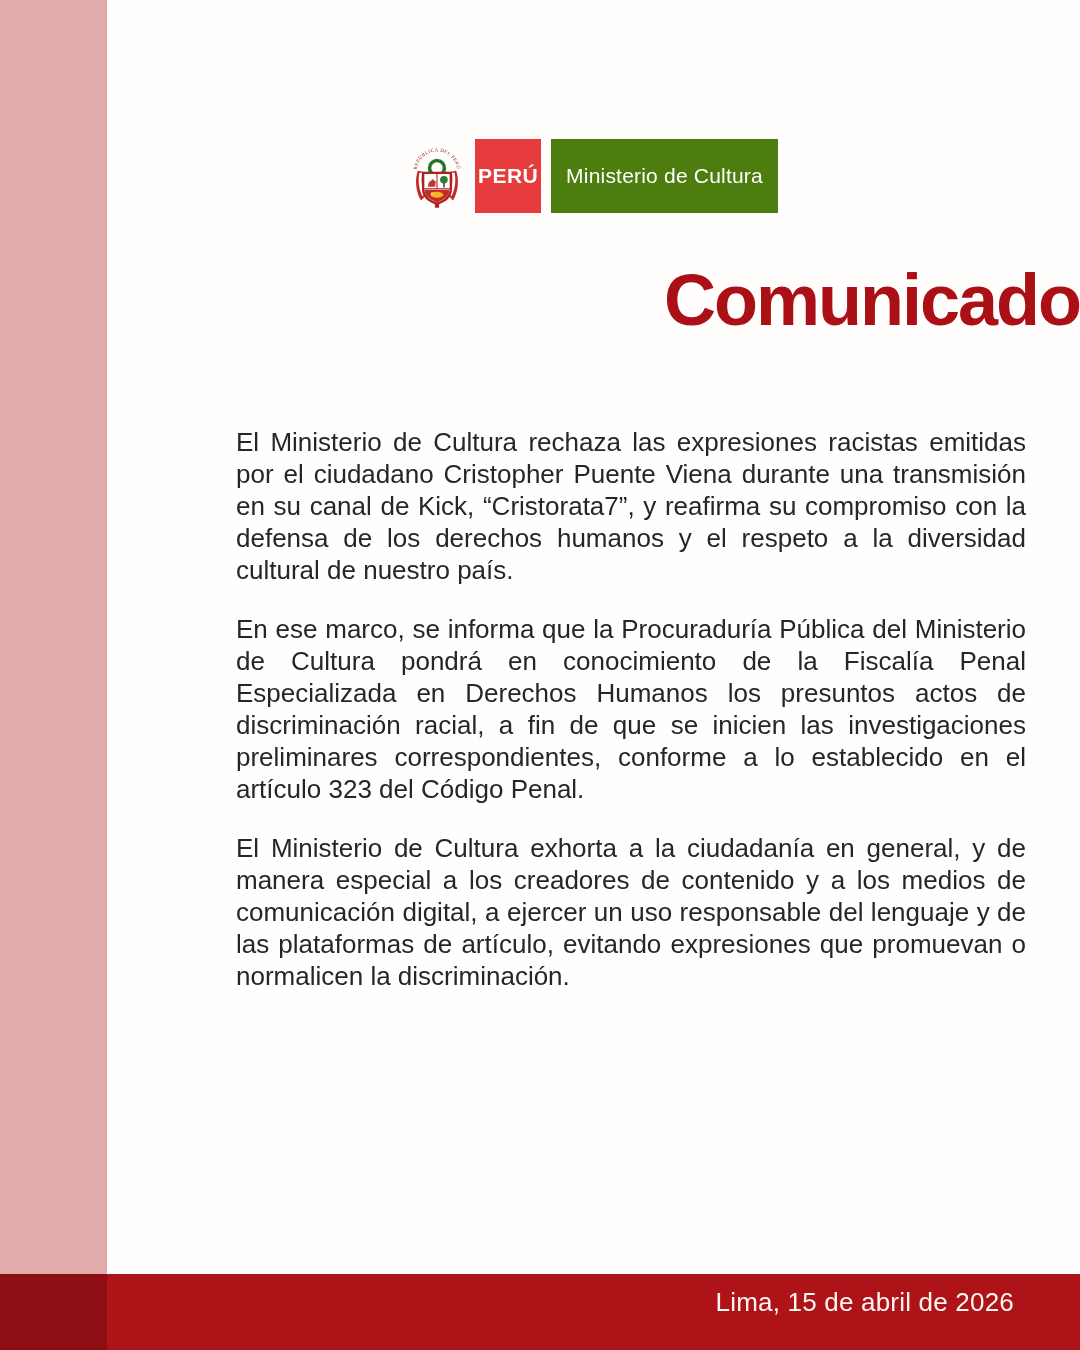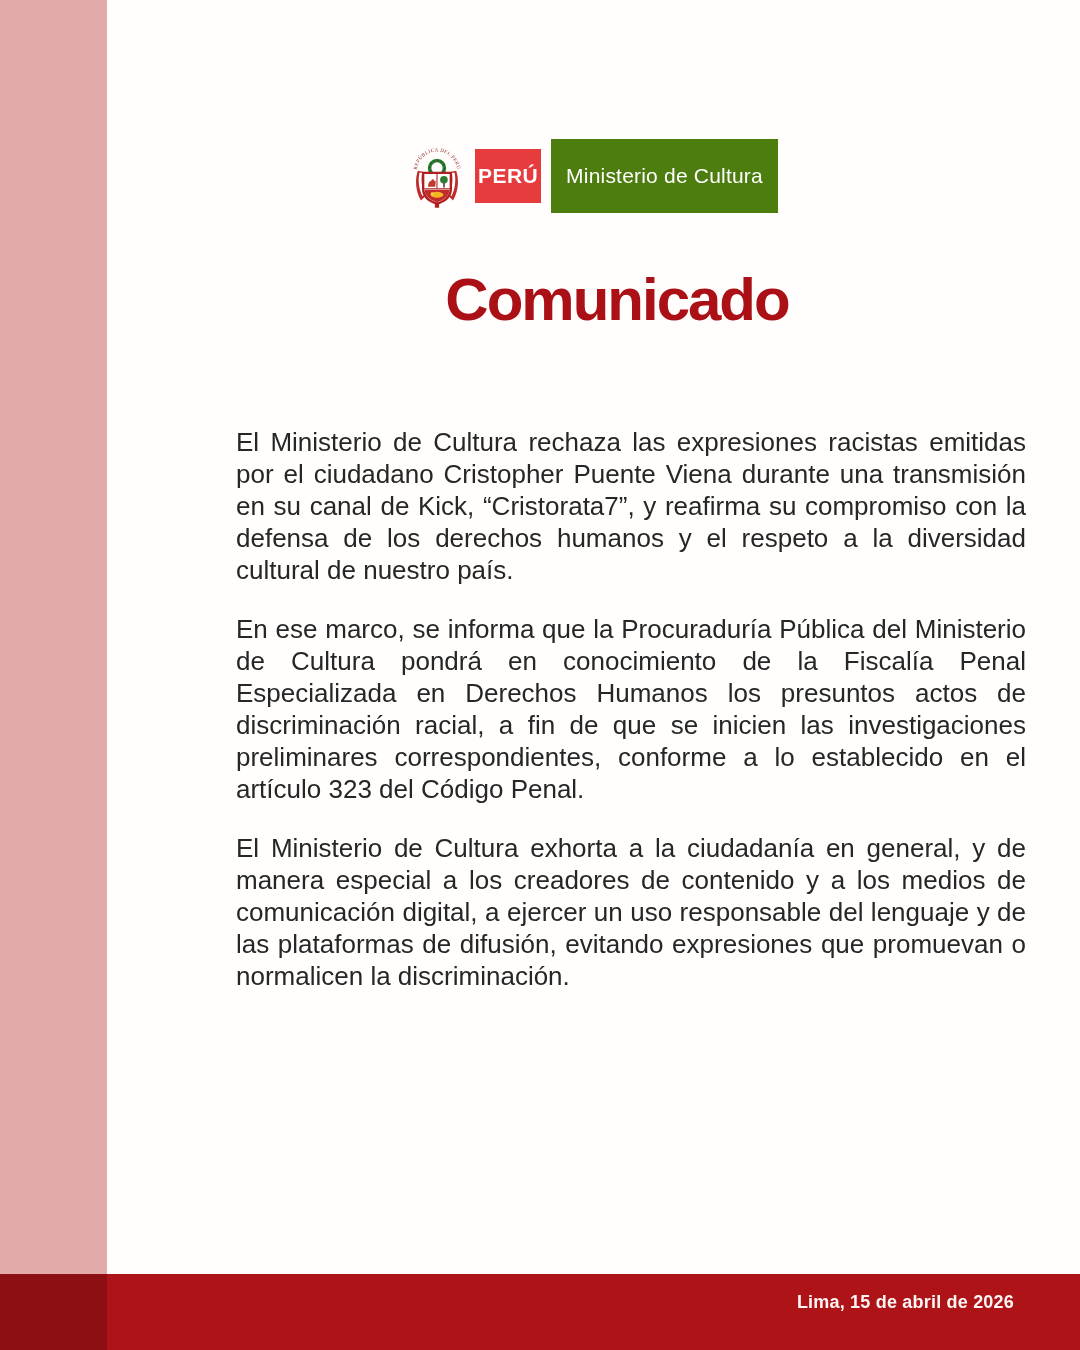--- a/index.html
+++ b/index.html
@@ -20,38 +20,38 @@
     width:107px;height:1274px;
     background:#e1abaa;
   }
   
   .logo-row{
     position:absolute;left:107px;right:0;top:139px;height:74px;
     display:flex;justify-content:center;align-items:center;
   }
   .coat{width:56px;height:66px;margin-right:10px;flex:0 0 auto;}
   .peru-box{
-    width:66px;height:54px;flex:0 0 auto;
+    width:66px;height:74px;flex:0 0 auto;
     background:#e73c3e;color:#ffffff;
     display:flex;align-items:center;justify-content:center;
     font-size:21px;font-weight:bold;letter-spacing:.5px;
     margin-right:10px;
   }
   .ministry-box{
     height:74px;flex:0 0 auto;
     background:#4d7c0f;color:#ffffff;
     display:flex;align-items:center;
     padding:0 15px;
     font-size:21px;letter-spacing:.2px;
   }
   
   .title{
     position:absolute;left:107px;right:0;top:250px;
-    margin:0;text-align:center;
-    font-size:60px;line-height:100px;font-weight:bold;
+    margin:0;text-align:right;
+    font-size:72px;line-height:100px;font-weight:bold;
     letter-spacing:-2px;
     color:#aa1015;
     padding-left:47px;
   }
   
   .body-text{
     position:absolute;left:200px;top:426px;width:790px;
     color:#262626;
     margin-left:36px;
   }
@@ -68,21 +68,21 @@
     background:#ae1318;
   }
   .footer-square{
     position:absolute;left:0;top:0;
     width:107px;height:76px;
     background:#8e0f13;
   }
   .dateline{
     position:absolute;right:66px;top:0;height:56px;
     display:flex;align-items:center;
-    color:#fdf6f4;font-size:18px;letter-spacing:.2px;font-weight:bold;
+    color:#fdf6f4;font-size:26px;letter-spacing:.2px;
   }
 </style>
 </head>
 <body>
 
 <div class="page">
 
   <div class="pink-bar"></div>
 
   <header class="logo-row">
@@ -120,21 +120,21 @@
     </svg>
     <div class="peru-box">PERÚ</div>
     <div class="ministry-box">Ministerio de Cultura</div>
   </header>
 
   <h1 class="title">Comunicado</h1>
 
   <main class="body-text">
     <p>El Ministerio de Cultura rechaza las expresiones racistas emitidas por el ciudadano Cristopher Puente Viena durante una transmisión en su canal de Kick, “Cristorata7”, y reafirma su compromiso con la defensa de los derechos humanos y el respeto a la diversidad cultural de nuestro país.</p>
     <p>En ese marco, se informa que la Procuraduría Pública del Ministerio de Cultura pondrá en conocimiento de la Fiscalía Penal Especializada en Derechos Humanos los presuntos actos de discriminación racial, a fin de que se inicien las investigaciones preliminares correspondientes, conforme a lo establecido en el artículo 323 del Código Penal.</p>
-    <p>El Ministerio de Cultura exhorta a la ciudadanía en general, y de manera especial a los creadores de contenido y a los medios de comunicación digital, a ejercer un uso responsable del lenguaje y de las plataformas de difusión, evitando expresiones que promuevan o normalicen la discriminación.</p>
+    <p>El Ministerio de Cultura exhorta a la ciudadanía en general, y de manera especial a los creadores de contenido y a los medios de comunicación digital, a ejercer un uso responsable del lenguaje y de las plataformas de artículo, evitando expresiones que promuevan o normalicen la discriminación.</p>
   </main>
 
   <footer class="footer">
     <div class="footer-square"></div>
     <div class="dateline">Lima, 15 de abril de 2026</div>
   </footer>
 
 </div>
 
 </body></html>

